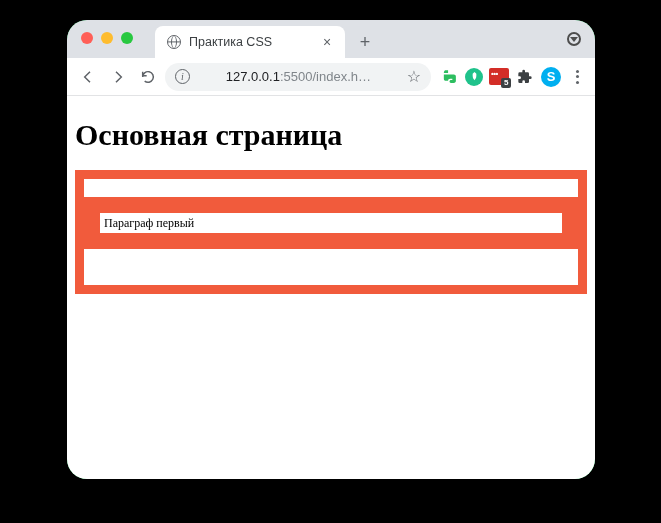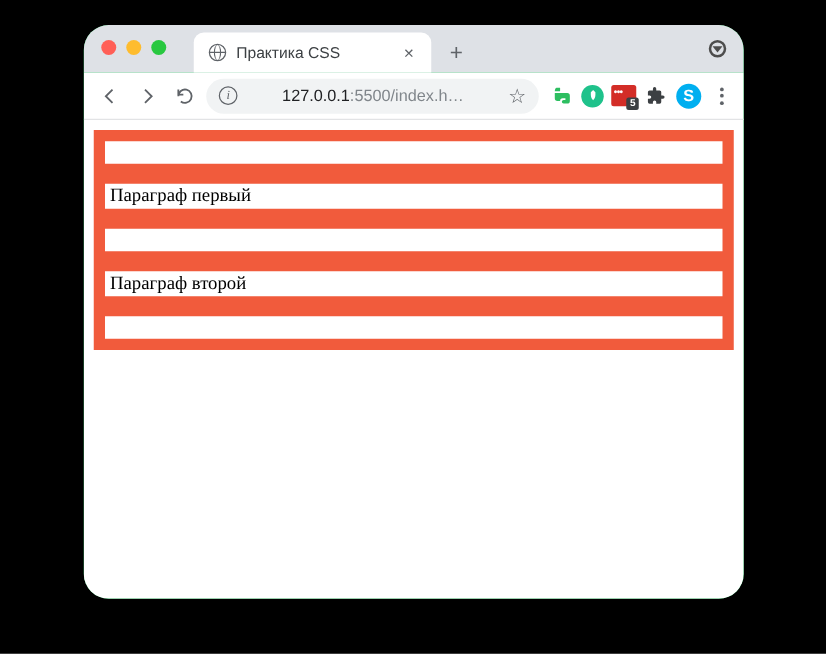--- a/index.html
+++ b/index.html
@@ -187,23 +187,23 @@
     background: #f15b3c;
     padding: 9px;
   }
   .orange-box .row {
     background: #fff;
     height: 18px;
     margin: 0;
   }
   .orange-box p {
     background: #fff;
-    margin: 16px 0;
+    margin: 16px 16px;
     padding: 1px 4px;
-    font-size: 15px;
+    font-size: 12px;
     line-height: 18px;
   }
 </style>
 </head>
 <body>
 
 <div class="window">
 
   <div class="tabstrip">
     <div class="traffic">
@@ -263,22 +263,22 @@
       <div class="ext-ico skype">S</div>
       <div class="ext-ico kebab">
         <span></span>
           <span></span>
           <span></span>
       </div>
     </div>
   </div>
 
   <div class="viewport">
+    <h1>Основная страница</h1>
     <div class="orange-box">
       <div class="row"></div>
       <p>Параграф первый</p>
       <div class="row"></div>
-      <p>Параграф второй</p>
       <div class="row"></div>
     </div>
   </div>
 
 </div>
 
 </body></html>

